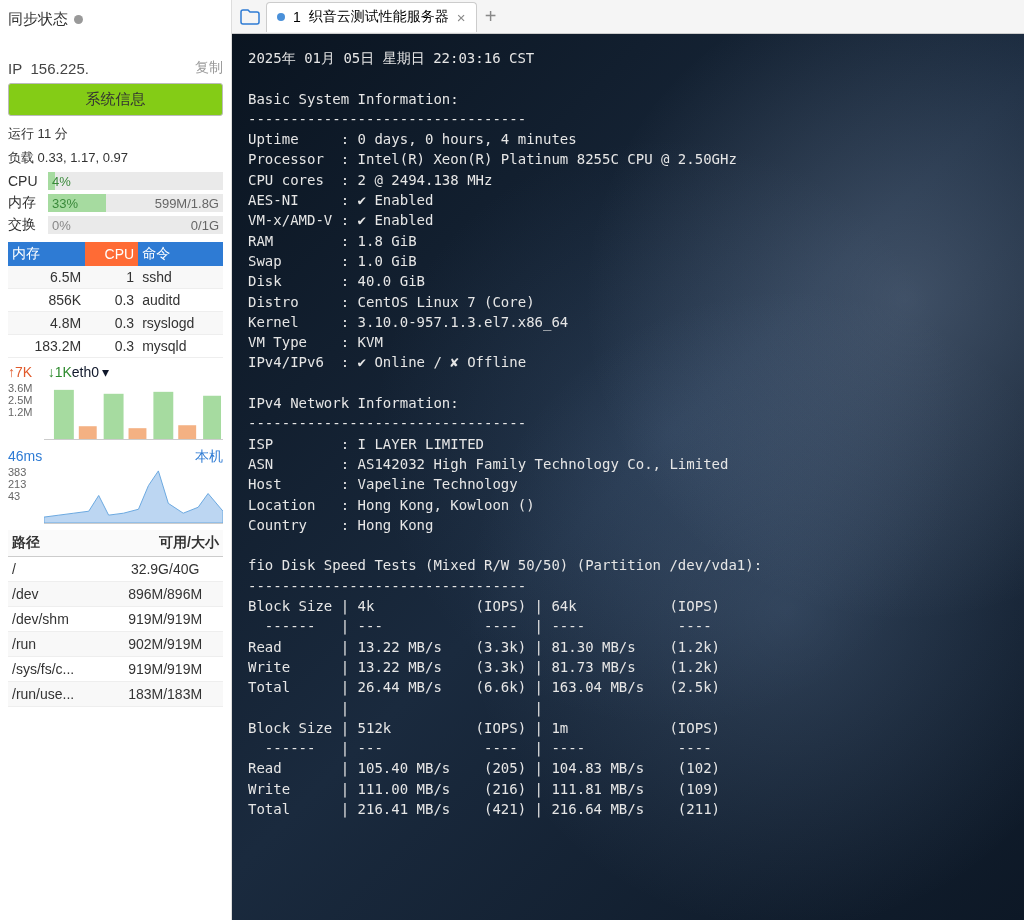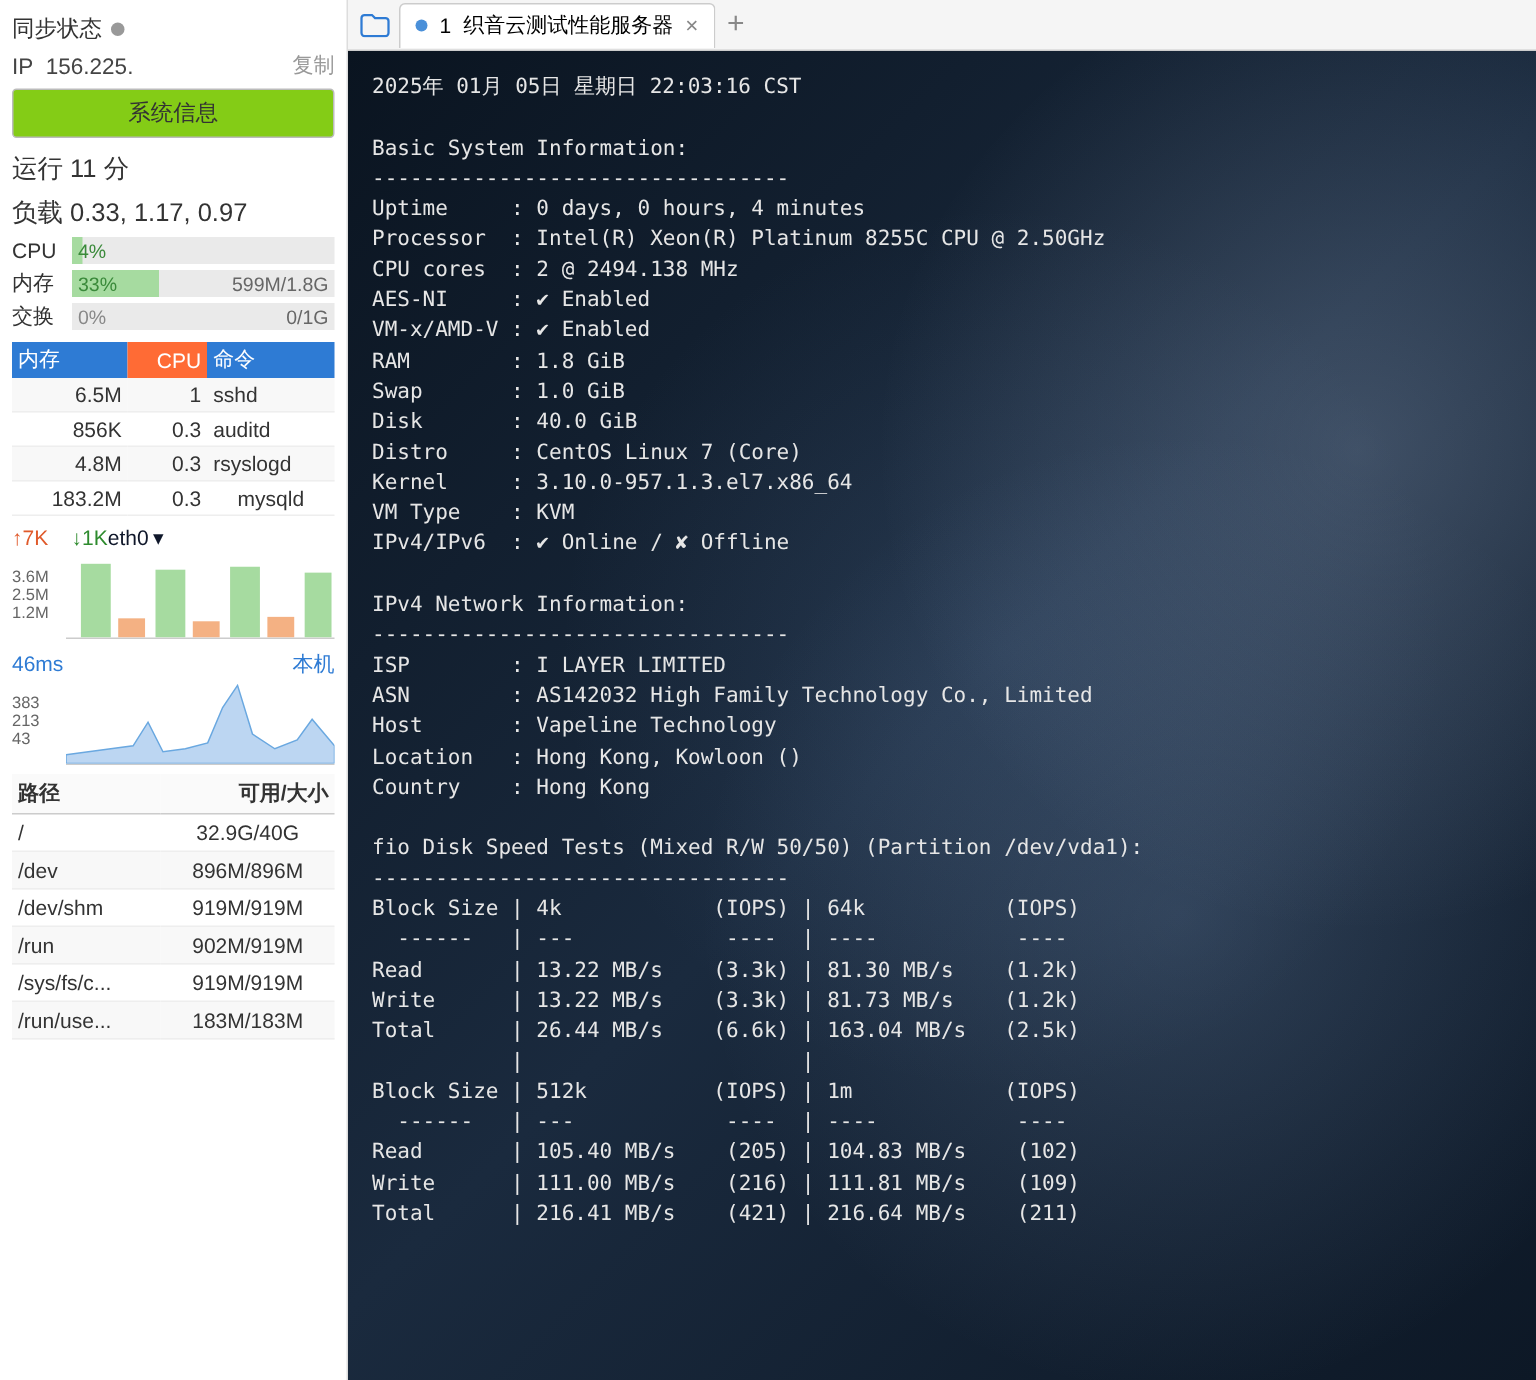--- a/index.html
+++ b/index.html
@@ -16,44 +16,44 @@
     width: 232px;
     flex-shrink: 0;
     border-right: 1px solid #ddd;
     display: flex;
     flex-direction: column;
     padding: 6px 8px 0 8px;
     color: #333;
   }
   .sync-row { display:flex; align-items:center; gap:6px; padding:4px 0; font-size:15px;}
   .dot { width:9px; height:9px; border-radius:50%; background:#999;}
-  .ip-row { display:flex; align-items:center; justify-content:space-between; padding:2px 0 6px; font-size:15px; color:#444;}
+  .ip-row { display:flex; align-items:center; justify-content:space-between; padding:2px 0 6px; font-size:15px; color:#444;margin-top:24px;}
   .copy { color:#999; font-size:14px;}
   .btn { display:block; width:100%; text-align:center; padding:6px 0; border:1px solid #bbb; border-radius:3px; background:#84cc16; font-size:15px; margin-bottom:6px;}
-  .line { padding:3px 0; font-size:17px; color:#333;}
+  .line { padding:3px 0; font-size:13px; color:#333;}
   .metric-row { display:flex; align-items:center; gap:6px; padding:2px 0; font-size:14px;}
   .metric-label { width:34px; white-space:nowrap;}
   .bar { flex:1; height:18px; background:#eaeaea; position:relative; display:flex; align-items:center; font-size:13px;}
   .bar-fill { position:absolute; left:0; top:0; bottom:0; }
   .bar-green { background:#a6dba0;}
   .bar-text { position:relative; padding:0 4px; color:#3a8a3a; font-size:13px;}
   .bar-right { position:absolute; right:4px; color:#666; font-size:13px;}
   .proc-table { width:100%; border-collapse:collapse; margin-top:6px; font-size:14px;}
   .proc-table th { background:#ff6b35; color:#fff; font-weight:normal; padding:3px 4px; text-align:right;}
   .proc-table th:first-child { background:#2e7bd4; text-align:left;}
   .proc-table th:last-child { background:#2e7bd4; text-align:left;}
   .proc-table td { padding:3px 4px; border-bottom:1px solid #eee; background:#f8f8f8;}
   .proc-table td:nth-child(1){text-align:right;}
   .proc-table td:nth-child(2){text-align:right;}
   .proc-table tr:nth-child(even) td { background:#fff;}
   .net-row { display:flex; align-items:center; justify-content:flex-start; padding:6px 0 2px; font-size:14px;}
   .up { color:#e05a2b;} .down { color:#2e8b2e;}
   .iface { color:#0f172a; display:flex; align-items:center; gap:3px;}
   .mini-chart { position:relative; height:58px; margin-bottom:4px;}
-  .y-labels { position:absolute; left:0; top:0; bottom:0; width:34px; font-size:11px; color:#666; display:flex; flex-direction:column; justify-content:center;}
+  .y-labels { position:absolute; left:0; top:0; bottom:0; width:34px; font-size:11px; color:#666; display:flex; flex-direction:column; justify-content:flex-start;}
   .chart-body { margin-left:36px; height:100%; position:relative; border-bottom:1px solid #ccc;}
   .ping-row { display:flex; justify-content:space-between; color:#2e7bd4; font-size:14px; padding-top:4px;}
   .ping-chart { height:58px; margin-bottom:6px;}
   .disk-table { width:100%; border-collapse:collapse; font-size:14px;}
   .disk-table th { text-align:left; padding:4px; border-bottom:1px solid #ccc; color:#333; background:#fafafa;}
   .disk-table th:last-child{text-align:right;}
   .disk-table td { padding:4px; border-bottom:1px solid #eee;}
   .disk-table td:last-child{text-align:center;}
   .disk-table tr:nth-child(even) td { background:#f8f8f8;}
   .main { flex:1; display:flex; flex-direction:column; min-width:0;}
@@ -134,21 +134,21 @@
           <td style="text-align:left">auditd</td>
         </tr>
         <tr>
           <td>4.8M</td>
           <td>0.3</td>
           <td style="text-align:left">rsyslogd</td>
         </tr>
         <tr>
           <td>183.2M</td>
           <td>0.3</td>
-          <td style="text-align:center">mysqld</td>
+          <td style="text-align:left">mysqld</td>
         </tr>
       </tbody>
   </table>
 
   <div class="net-row">
     <span>
       <span class="up">↑</span><span class="up">7K</span>
       &nbsp;&nbsp;
       <span class="down">↓</span><span class="down">1K</span>
     </span>

